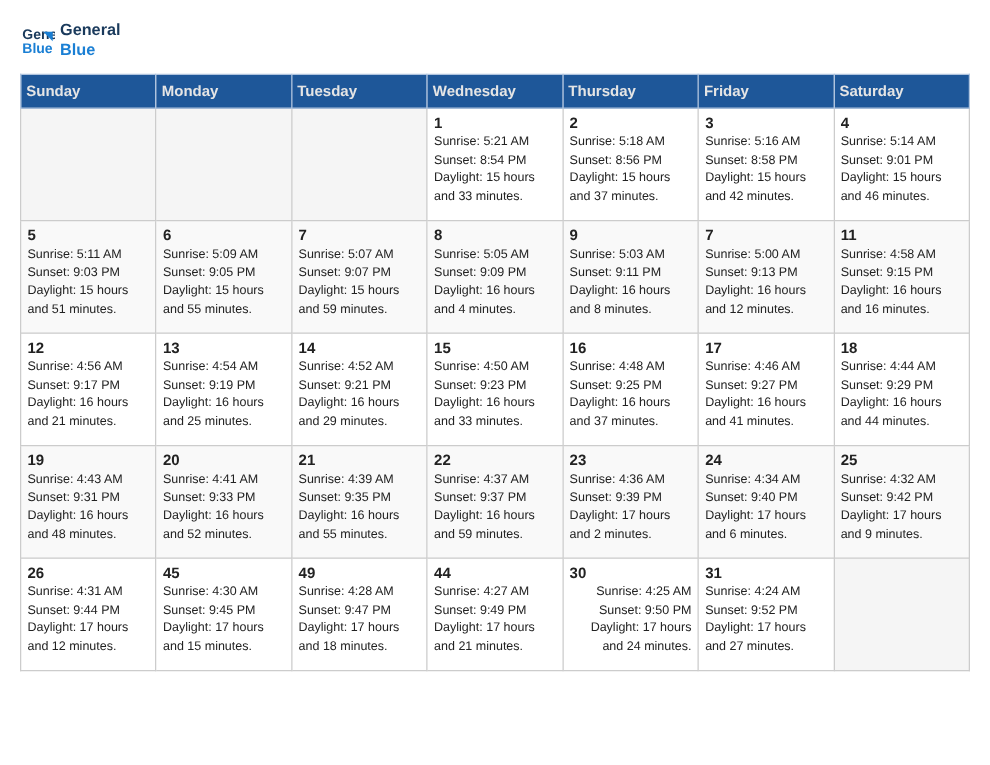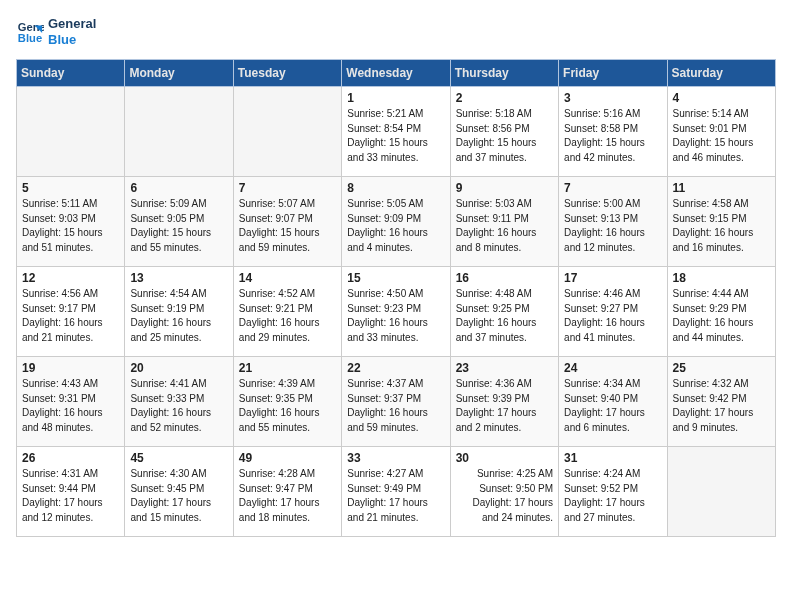--- a/index.html
+++ b/index.html
@@ -317,21 +317,21 @@
 and 15 minutes.</div>
         </td>
         <td>
           <div class="day-number">49</div>
           <div class="day-info" style="white-space: pre-line;">Sunrise: 4:28 AM
 Sunset: 9:47 PM
 Daylight: 17 hours
 and 18 minutes.</div>
         </td>
         <td>
-          <div class="day-number">33</div>
+          <div class="day-number">44</div>
           <div class="day-info" style="white-space: pre-line;">Sunrise: 4:27 AM
 Sunset: 9:49 PM
 Daylight: 17 hours
 and 21 minutes.</div>
         </td>
         <td>
           <div class="day-number">30</div>
           <div class="day-info" style="white-space: pre-line; text-align: right;">Sunrise: 4:25 AM
 Sunset: 9:50 PM
 Daylight: 17 hours

